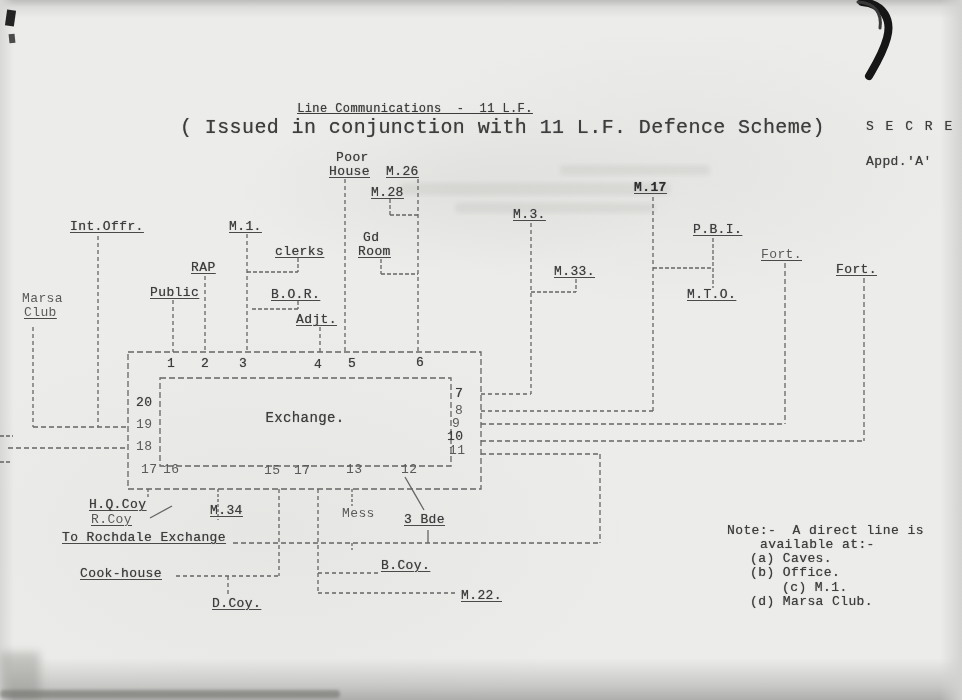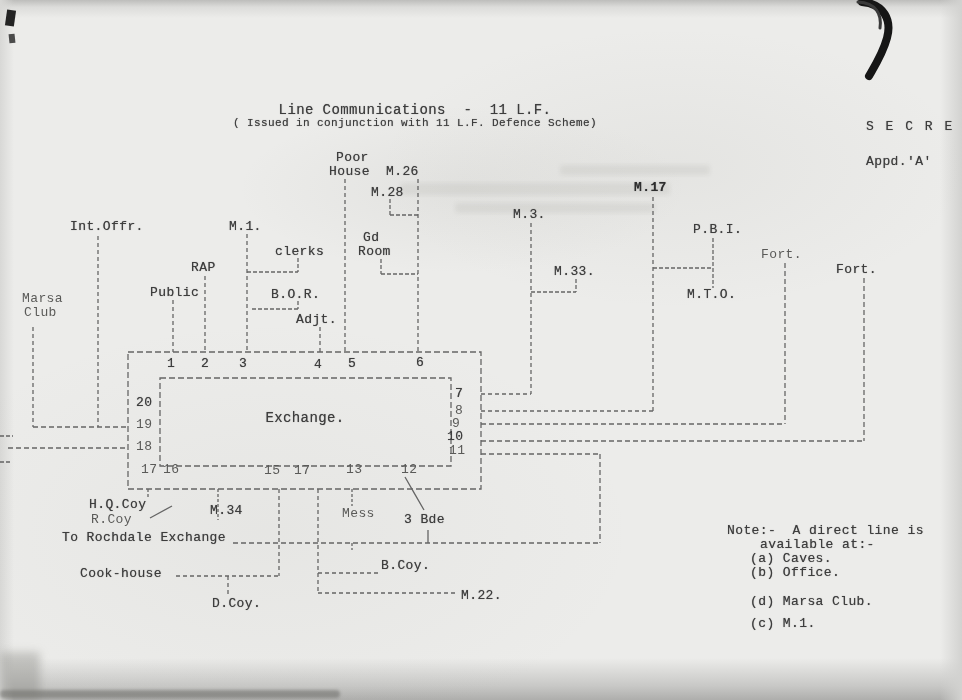--- a/index.html
+++ b/index.html
@@ -11,21 +11,21 @@
       radial-gradient(ellipse 420px 200px at 70% 24%, rgba(150,150,143,0.09), transparent 70%),
       radial-gradient(ellipse 520px 300px at 28% 76%, rgba(150,150,143,0.07), transparent 70%),
       linear-gradient(90deg, #d8d8d6 0px, rgba(216,216,214,0) 14px),
       linear-gradient(270deg, #d2d2d0 0px, rgba(210,210,208,0) 22px),
       linear-gradient(180deg, #bdbdbb 0px, #dcdcda 7px, #ececea 18px, #ececea 658px, #c8c8c6 686px, #aeaeac 700px);
   }
   .lbl{
     position:absolute; font-size:13px; line-height:1.1; letter-spacing:.4px;
     color:#3d3d3d; white-space:pre; text-shadow:0 0 .8px rgba(70,70,70,.75);
   }
-  .ul{ text-decoration-thickness:1.3px; text-underline-offset:2px; text-decoration-color:#4a4a4a; }
+  .ul{ text-decoration:underline; text-decoration-thickness:1.3px; text-underline-offset:2px; text-decoration-color:#4a4a4a; }
   .ctr{ text-align:center; }
   .bold{ font-weight:bold; color:#2e2e2e; }
   .faded{ color:#5a5a58; text-shadow:none; }
   svg.wires{ position:absolute; left:0; top:0; }
   .smudge{ position:absolute; background:rgba(125,125,118,.11); border-radius:4px; filter:blur(2px); }
   .mark{ position:absolute; background:#232323; }
 </style>
 </head>
 <body>
 
@@ -78,22 +78,22 @@
     <path d="M150 518 L172 506" stroke-dasharray="30 0"></path>
     <path d="M279 489 V576 M176 576 H279 M228 576 V596" stroke-dasharray="4 3"></path>
     <path d="M318 489 V593 M318 573 H379 M318 593 H455" stroke-dasharray="4 3"></path>
     <path d="M352 489 V506 M352 543 V550" stroke-dasharray="3 2"></path>
     <path d="M405 477 L424 510 M428 530 V543" stroke-dasharray="20 0"></path>
   </svg>
 
   <div class="lbl" style="left:866px;top:120px;letter-spacing:2px;">S E C R E T</div>
   <div class="lbl" style="left:866px;top:134px;margin-top:21px;">Appd.'A'</div>
 
-  <div class="lbl ctr" style="left:195px;top:103px;width:440px;font-size:14px;">Line Communications  -  11 L.F.</div>
-  <div class="lbl ctr" style="left:180px;top:117px;width:470px;font-size:11px;">( Issued in conjunction with 11 L.F. Defence Scheme)</div>
+  <div class="lbl ctr" style="left:195px;top:103px;width:440px;font-size:12px;text-decoration:underline;">Line Communications  -  11 L.F.</div>
+  <div class="lbl ctr" style="left:180px;top:117px;width:470px;font-size:20px;">( Issued in conjunction with 11 L.F. Defence Scheme)</div>
 
   <div class="lbl" style="left:336px;top:151px;">Poor</div>
   <div class="lbl ul" style="left:329px;top:165px;">House</div>
   <div class="lbl ul" style="left:386px;top:165px;">M.26</div>
   <div class="lbl ul" style="left:371px;top:186px;">M.28</div>
   <div class="lbl" style="left:363px;top:231px;">Gd</div>
   <div class="lbl ul" style="left:358px;top:245px;">Room</div>
 
   <div class="lbl ul" style="left:70px;top:220px;">Int.Offr.</div>
   <div class="lbl ul" style="left:229px;top:220px;">M.1.</div>
@@ -147,16 +147,16 @@
   <div class="lbl ul" style="left:212px;top:597px;">D.Coy.</div>
   <div class="lbl faded" style="left:342px;top:507px;">Mess</div>
   <div class="lbl ul" style="left:404px;top:513px;">3 Bde</div>
   <div class="lbl ul" style="left:381px;top:559px;">B.Coy.</div>
   <div class="lbl ul" style="left:461px;top:589px;">M.22.</div>
 
   <div class="lbl" style="left:727px;top:524px;">Note:-  A direct line is</div>
   <div class="lbl" style="left:760px;top:538px;">available at:-</div>
   <div class="lbl" style="left:750px;top:552px;">(a) Caves.</div>
   <div class="lbl" style="left:750px;top:566px;">(b) Office.</div>
-  <div class="lbl" style="left:750px;top:581px;margin-top:36px;">(c) M.1.</div>
+  <div class="lbl" style="left:782px;top:581px;">(c) M.1.</div>
   <div class="lbl" style="left:750px;top:595px;">(d) Marsa Club.</div>
 
 </div>
 
 </body></html>

